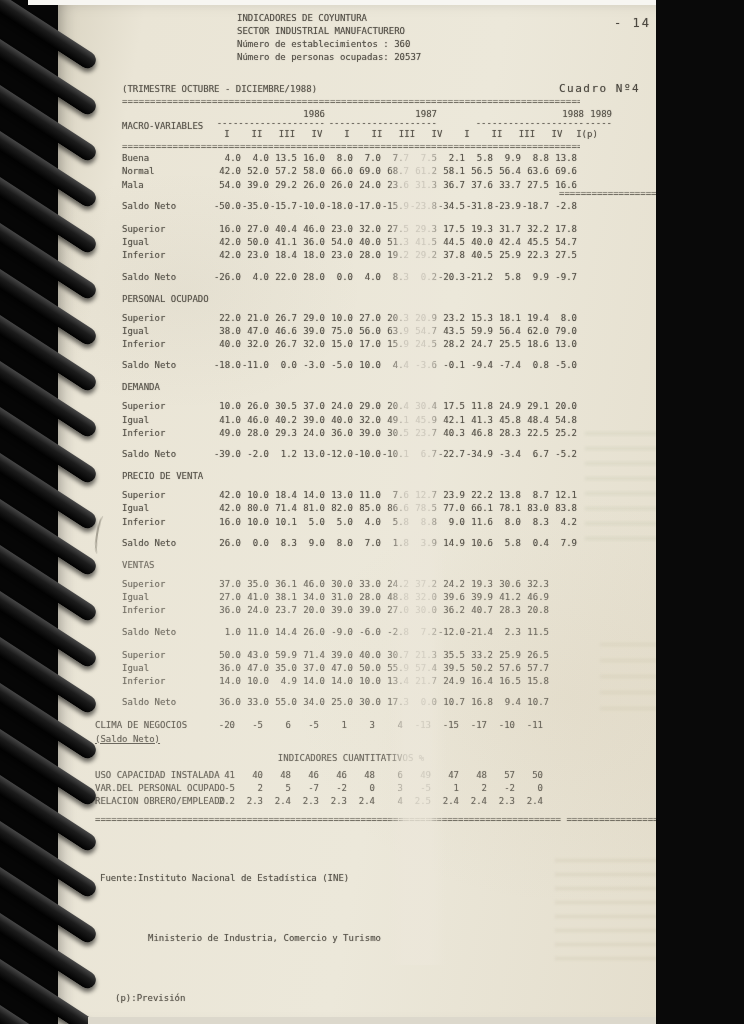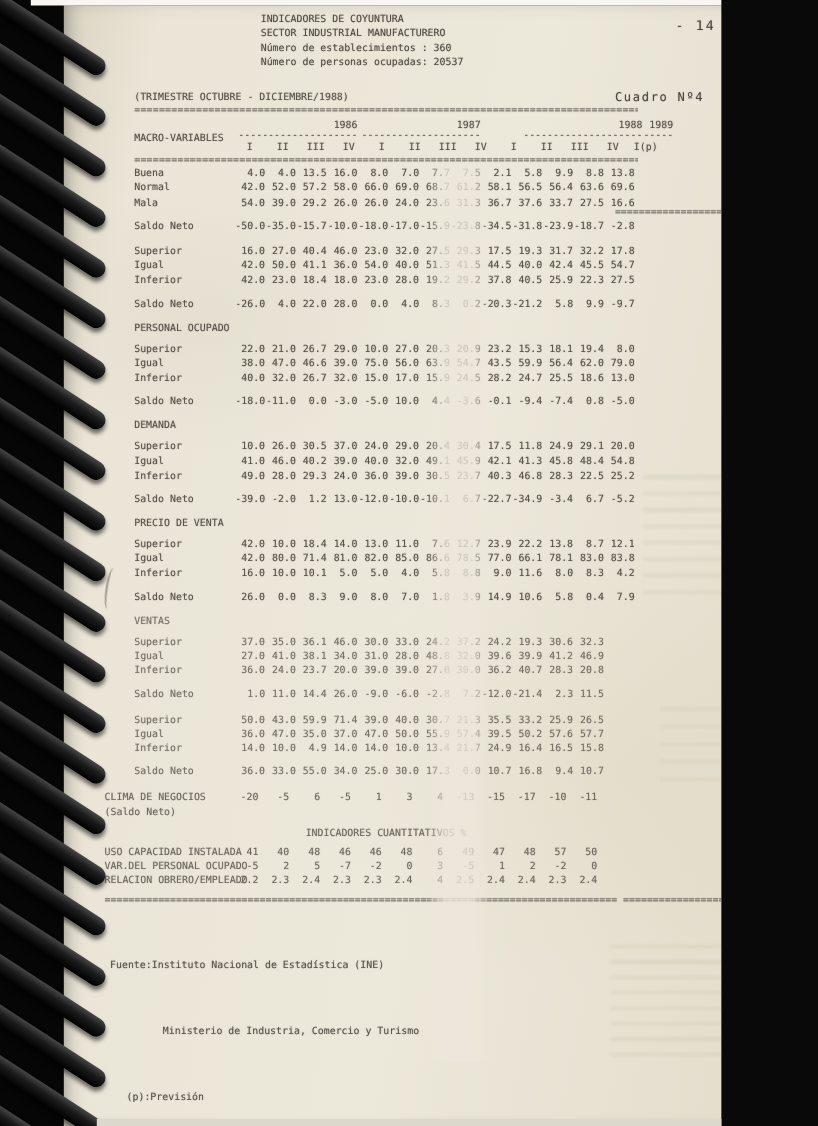--- a/index.html
+++ b/index.html
@@ -48,21 +48,21 @@
   
   .sec-title{margin:8px 0 8px 0;white-space:nowrap;}
   .saldo{margin-top:8px;margin-bottom:10px;}
   .faded{opacity:.8;}
   .dim{opacity:.85;}
   
   .wide-row{display:flex;margin-left:-27px;line-height:13.2px;white-space:nowrap;}
   .lbl2{width:118px;flex:none;}
   .wide-row .cell{padding-right:6px;width:28px;box-sizing:border-box;text-align:right;}
   #clima{margin-top:4px;}
-  .clima-sub{line-height:12px;}
+  .clima-sub{line-height:12px;text-decoration:underline;}
   #quant-title{width:458px;text-align:center;margin-top:7px;line-height:12px;}
   #quant{margin-top:5px;}
   #bottom-sep{margin-left:-27px;margin-top:6px;width:645px;overflow:hidden;white-space:nowrap;
     height:11px;line-height:11px;color:#5e5a50;}
   
   #footer{margin-left:-22px;margin-top:3px;}
   #footer div{line-height:12.8px;white-space:nowrap;margin-top:47px;}
   .f-ind1{margin-left:28px;padding-left:20px;}
   .f-ind2{margin-left:15px;}
   

